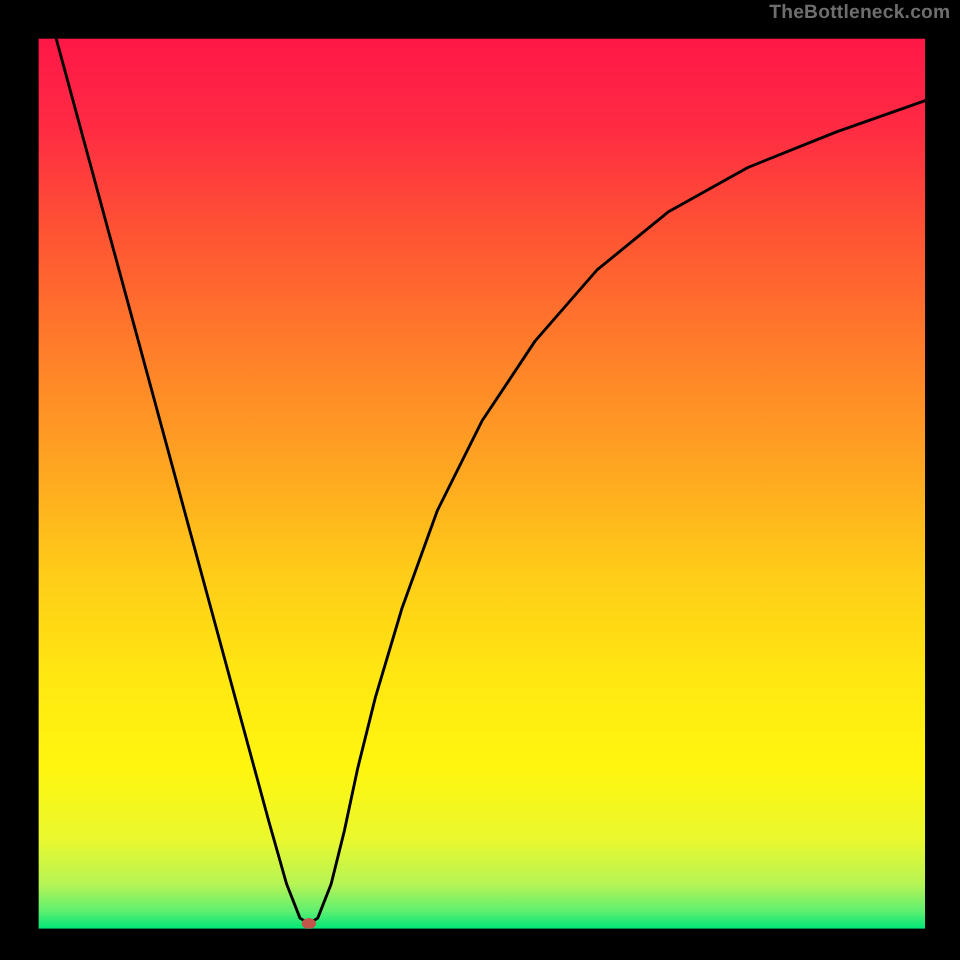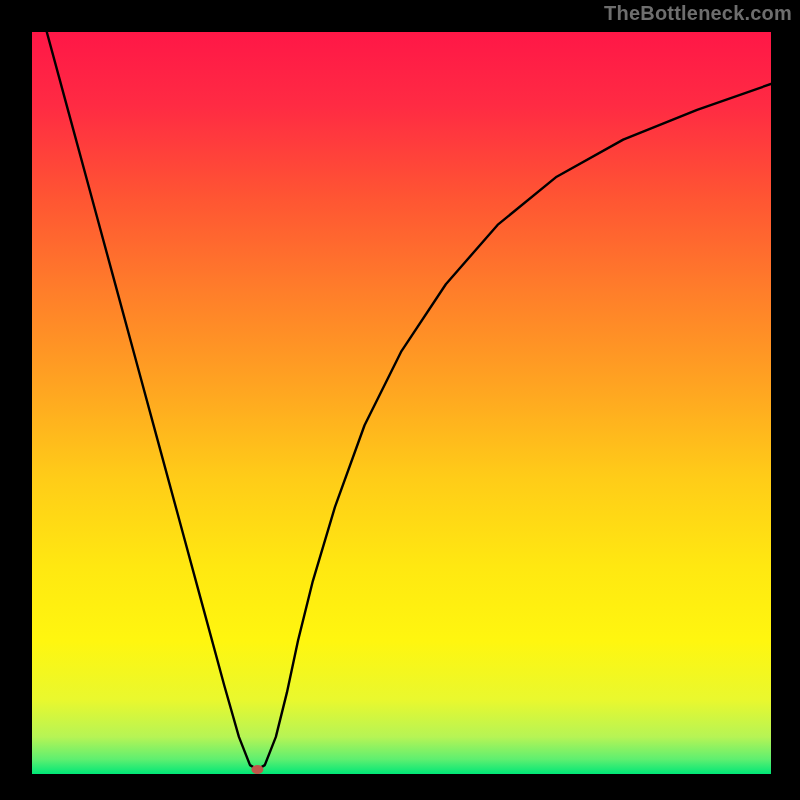--- a/index.html
+++ b/index.html
@@ -14,21 +14,21 @@
     position: relative;
     width: 800px;
     height: 800px;
     background: #000;
   }
   .attr {
     position: absolute;
     top: 2px;
     right: 8px;
     color: #6e6e6e;
-    font-size: 20px;
+    font-size: 16px;
     font-weight: 600;
     letter-spacing: 0.2px;
   }
   .plot-wrap {
     position: absolute;
     left: 32px;
     top: 32px;
     width: 739px;
     height: 742px;
   }

